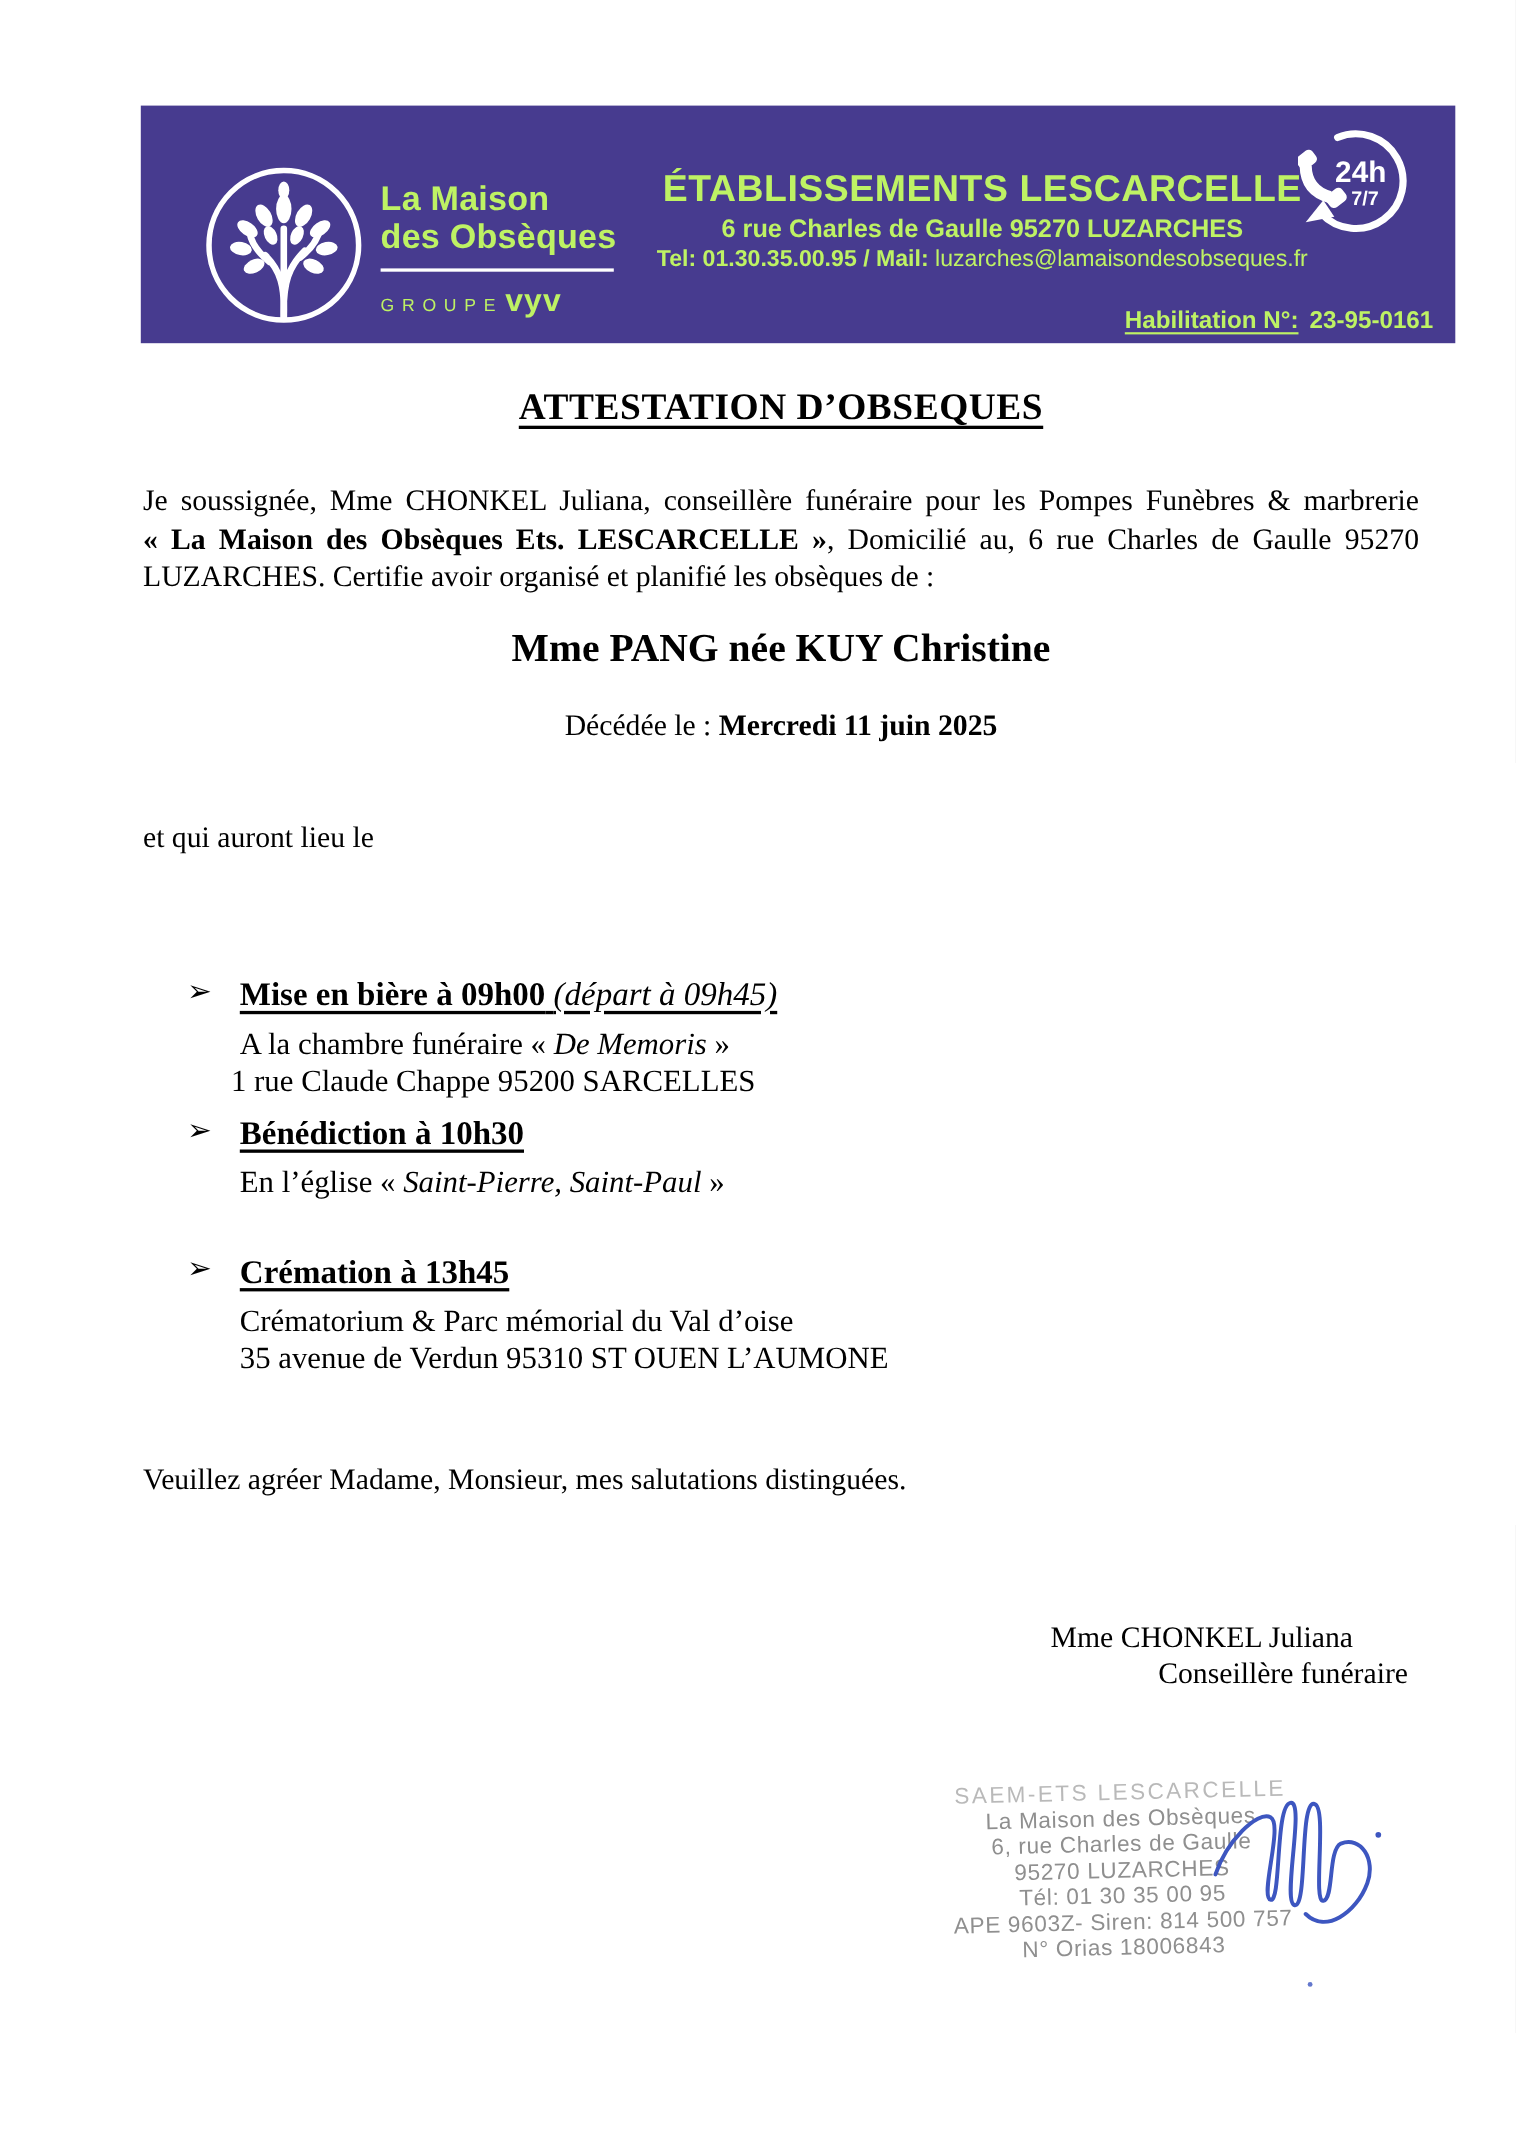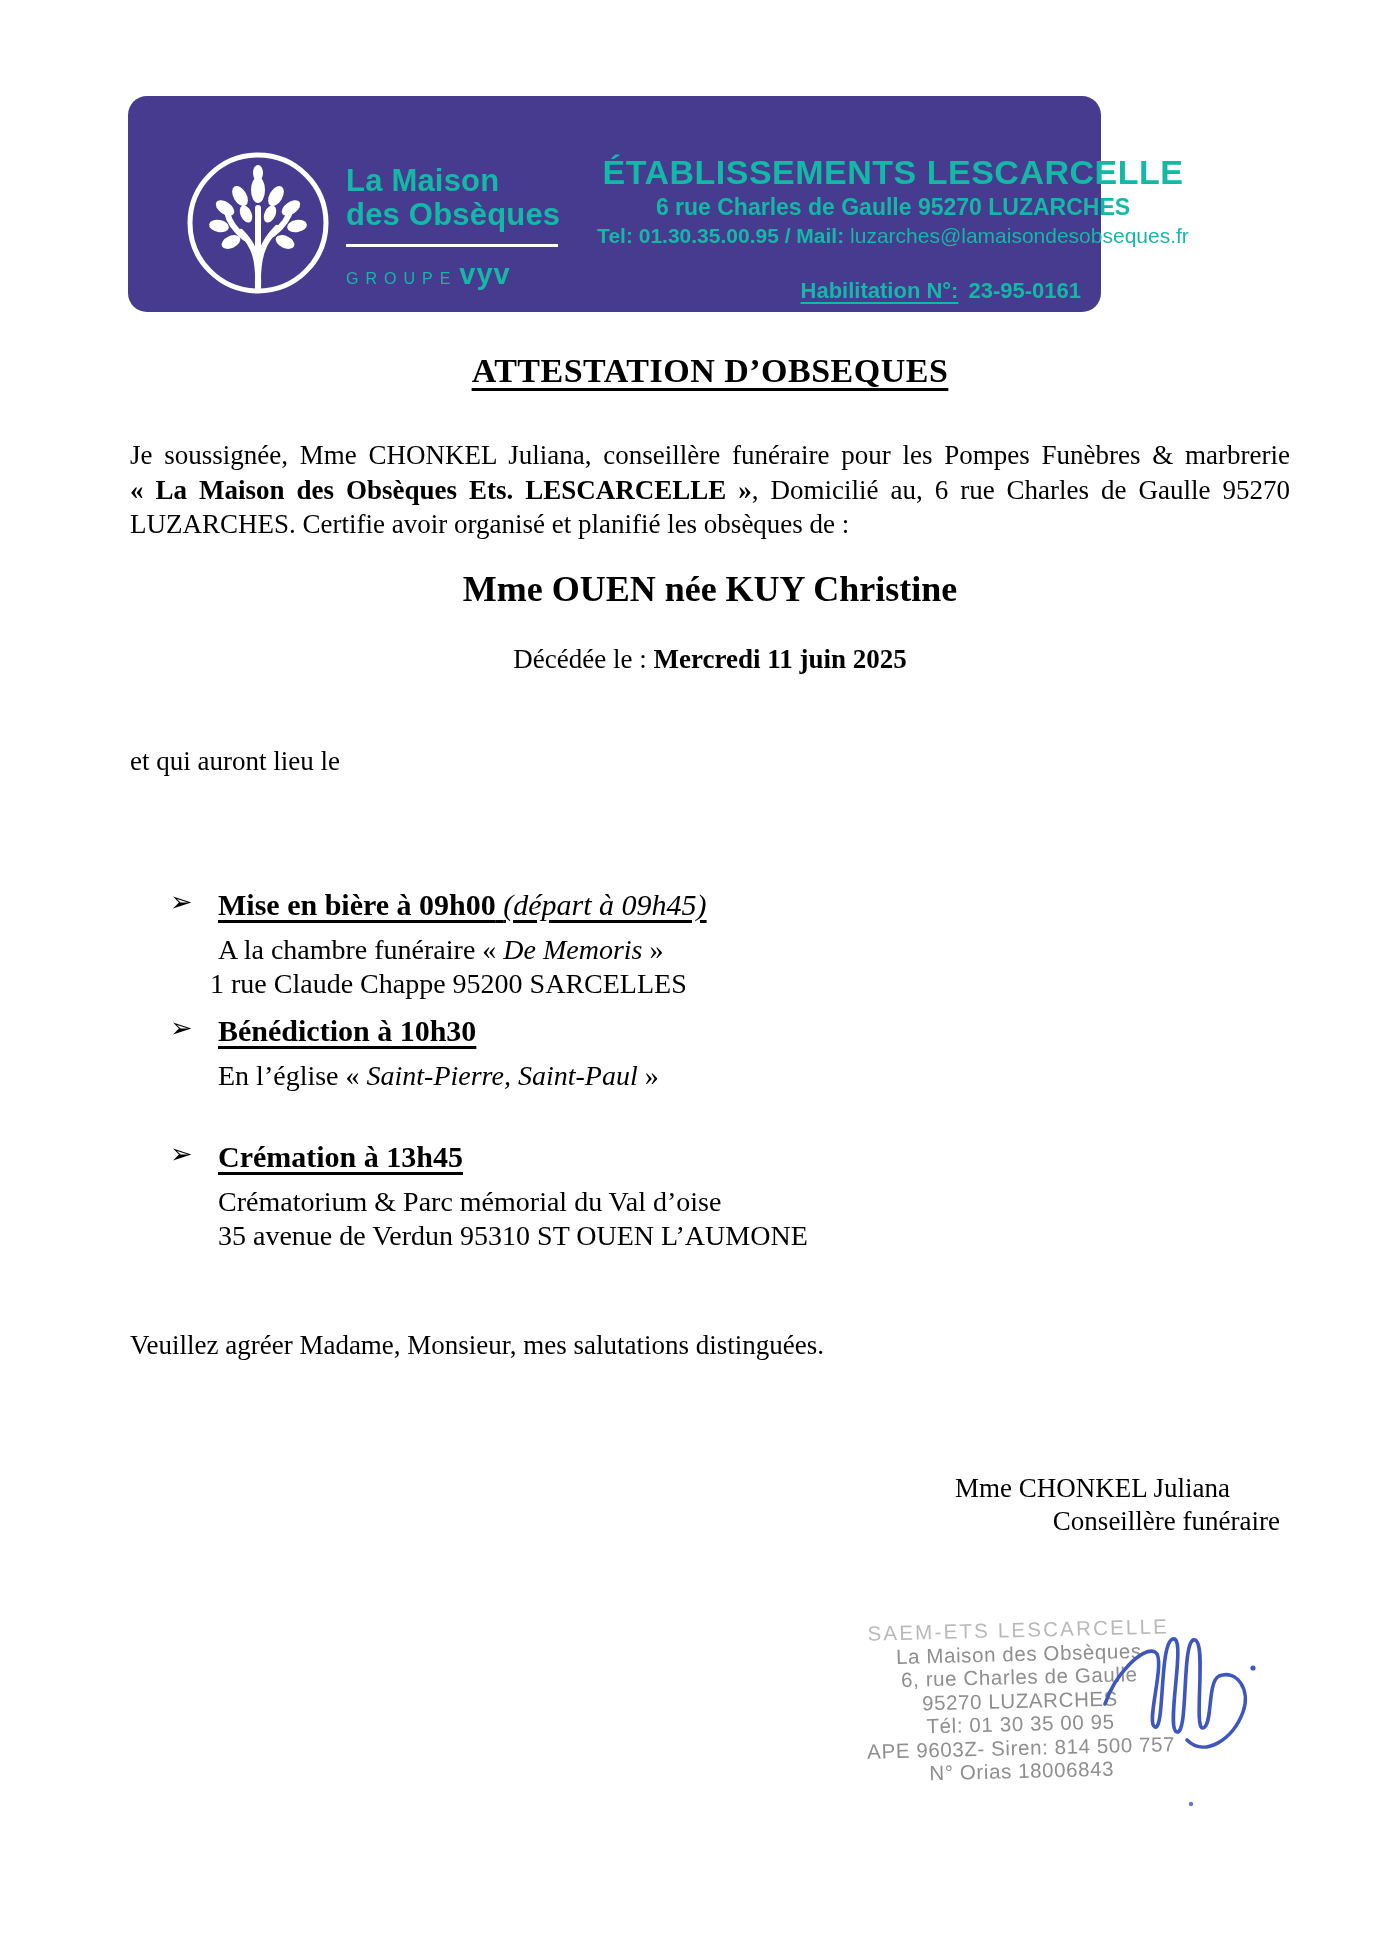--- a/index.html
+++ b/index.html
@@ -7,23 +7,23 @@
     position:relative;
     width:1378px;height:1949px;
     background:#ffffff;
     margin:0 auto;
     overflow:hidden;
     font-family:"Liberation Serif", serif;
     color:#000;
   }
   
   .banner{
-    position:absolute;left:128px;top:96px;width:973px;height:216px;
+    position:absolute;left:128px;top:96px;width:1195px;height:216px;
     background:var(--purple,#473B8F);
-    font-family:"Liberation Sans", sans-serif;color:#14b8a6;border-radius:19px;
+    font-family:"Liberation Sans", sans-serif;color:#bef264;
   }
   .logo{position:absolute;left:55px;top:52px;width:150px;height:150px;}
   .brand{position:absolute;left:218px;top:68px;width:230px;}
   .brand-l1,.brand-l2{font-size:31px;font-weight:bold;line-height:34px;letter-spacing:.2px;}
   .brand-rule{margin-top:12px;width:212px;height:2.5px;background:#fff;}
   .brand-group{margin-top:11px;display:flex;align-items:baseline;}
   .groupe{font-size:16px;letter-spacing:7px;font-weight:400;}
   .vyv{font-size:29px;font-weight:bold;letter-spacing:1px;margin-left:2px;}
   .estab{position:absolute;left:420px;top:56px;width:690px;text-align:center;}
   .estab-title{font-size:34px;font-weight:bold;letter-spacing:.5px;line-height:40px;}
@@ -143,21 +143,21 @@
   </header>
 
   <h1 class="doc-title">ATTESTATION D’OBSEQUES</h1>
 
   <div class="intro">
     <div class="jline"><span>Je soussignée, Mme CHONKEL Juliana, conseillère funéraire pour les Pompes Funèbres &amp; marbrerie</span></div>
     <div class="jline"><span class="seg-b">« La Maison des Obsèques Ets. LESCARCELLE »</span><span>, Domicilié au, 6 rue Charles de Gaulle 95270</span></div>
     <div><span>LUZARCHES. Certifie avoir organisé et planifié les obsèques de :</span></div>
   </div>
 
-  <div class="deceased-name">Mme OUEN née KUY Christine</div>
+  <div class="deceased-name">Mme PANG née KUY Christine</div>
   <div class="deceased-date"><span>Décédée le : </span><span class="seg-b">Mercredi 11 juin 2025</span></div>
   <div class="lead-in">et qui auront lieu le</div>
 
   <div class="event event-1">
     <span class="marker">➢</span>
     <div class="event-heading"><span class="seg-b">Mise en bière à 09h00</span><span> </span><span class="seg-i">(départ à 09h45)</span></div>
     <div class="event-line event-line-1"><span>A la chambre funéraire « </span><span class="seg-i">De Memoris</span><span> »</span></div>
     <div class="event-line event-line-2"><span>1 rue Claude Chappe 95200 SARCELLES</span></div>
   </div>
 

